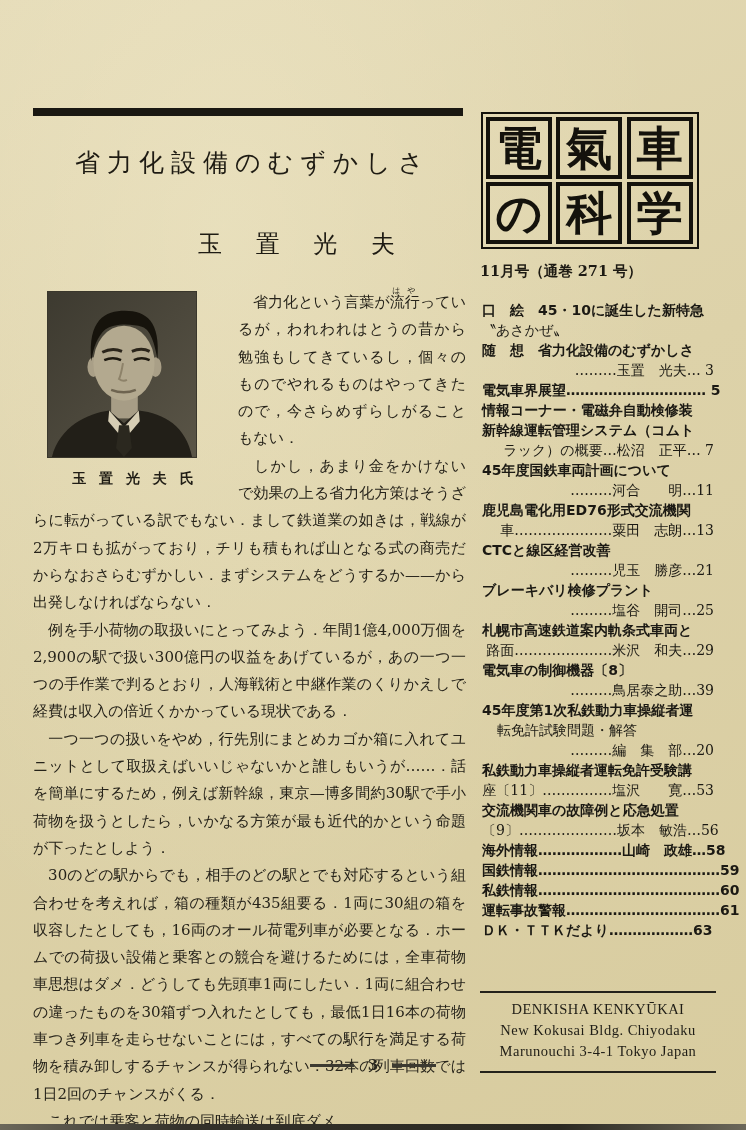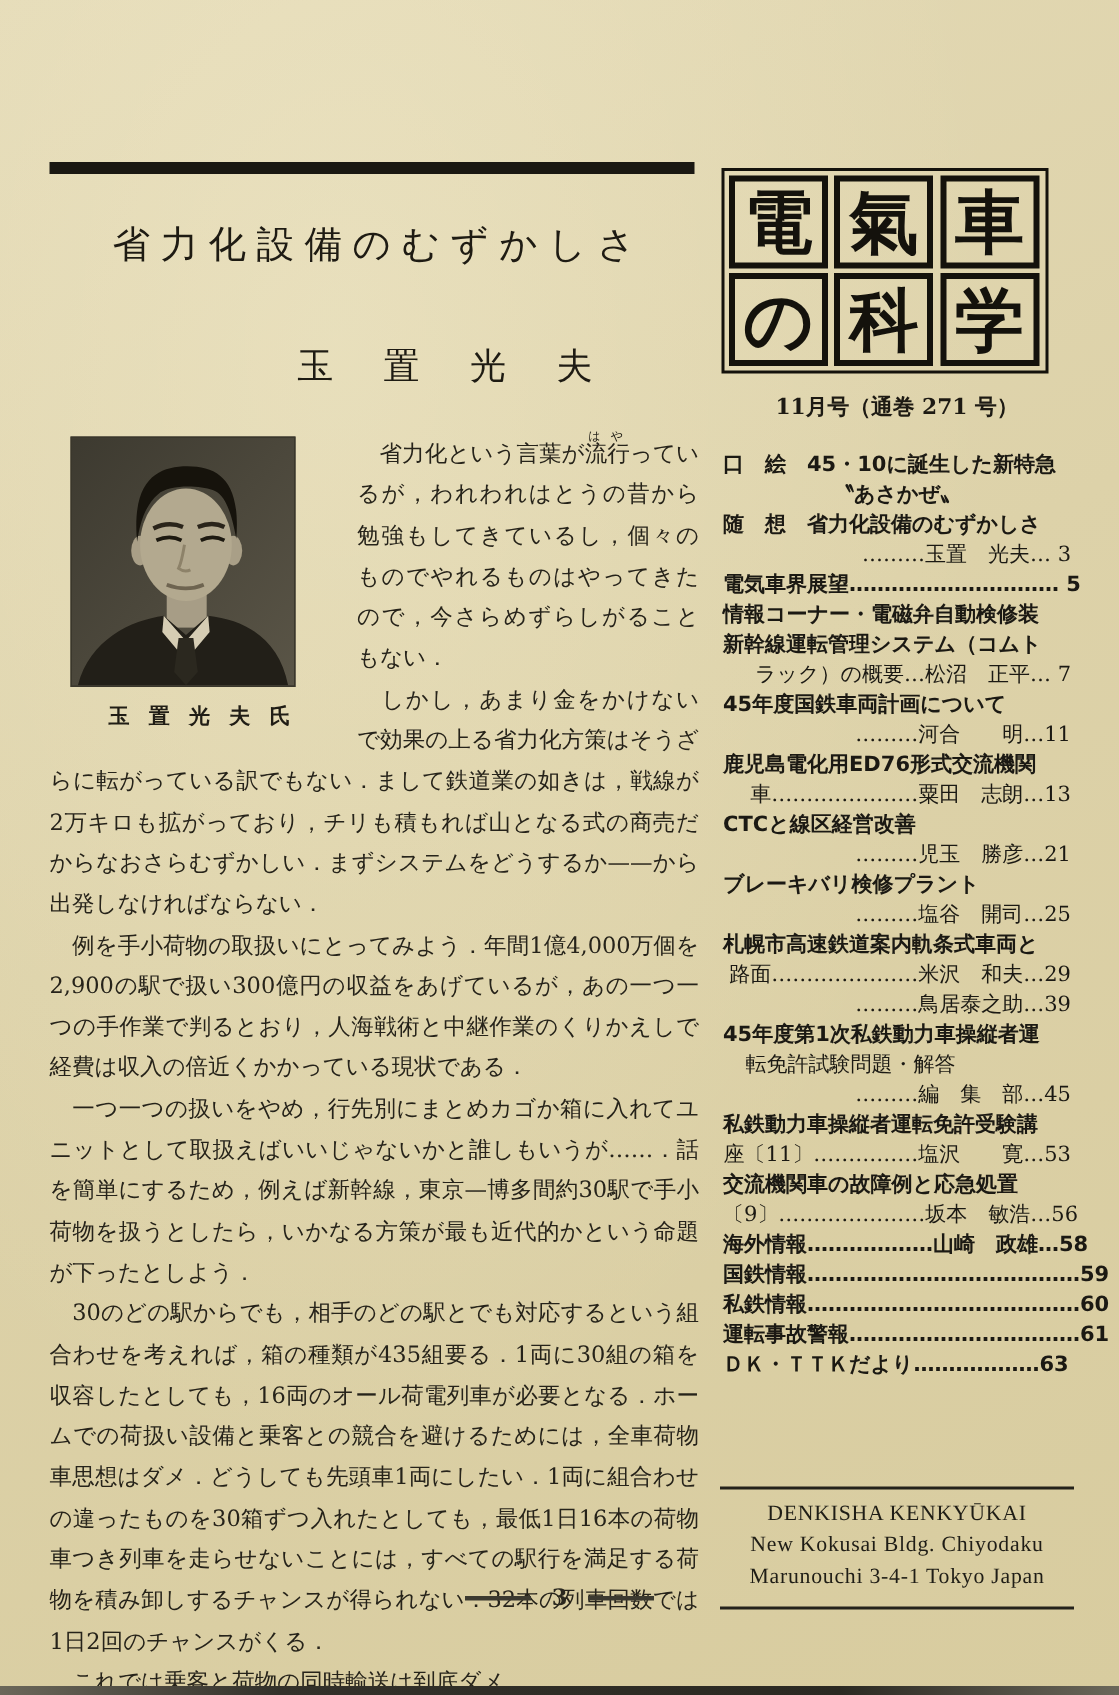--- a/index.html
+++ b/index.html
@@ -29,28 +29,28 @@
     background:#454135;display:block;}
   .photo-caption{text-align:center;font-weight:700;font-size:14px;letter-spacing:4px;
     padding-top:7px;color:#201d15;white-space:nowrap;}
   
   .right-col{position:absolute;left:480px;top:112px;width:236px;}
   .logo-box{position:absolute;top:0;left:1px;border:2px solid #14120c;padding:3px;
     display:grid;grid-template-columns:repeat(3,1fr);gap:3px;width:208px;background:transparent;}
   .logo-cell{border:4px solid #14120c;width:58px;height:54px;display:flex;align-items:center;
     justify-content:center;font-size:46px;font-weight:900;color:#14120c;
     font-family:"DejaVu Serif","Liberation Serif",serif;line-height:1;}
-  .issue-line{position:absolute;top:150px;left:0;width:100%;text-align:center;
+  .issue-line{position:absolute;top:150px;left:0;width:100%;text-align:left;
     font-size:14.5px;font-weight:700;color:#1d1a13;white-space:nowrap;}
   .toc{position:absolute;top:188px;left:2px;width:232px;color:#1b1913;}
   .toc-entry{margin:0;}
   .toc-line{line-height:20px;font-size:14px;white-space:nowrap;}
   .toc-line.l{font-family:"DejaVu Sans","Liberation Sans",sans-serif;font-weight:700;text-align:left;}
   .toc-line.li{font-family:"DejaVu Sans","Liberation Sans",sans-serif;font-weight:400;text-align:left;padding-left:15px;}
-  .toc-line.c{font-family:"DejaVu Sans","Liberation Sans",sans-serif;font-weight:700;text-align:center;}
+  .toc-line.c{font-family:"DejaVu Sans","Liberation Sans",sans-serif;font-weight:400;text-align:left;}
   .toc-line.r{font-family:"DejaVu Serif","Liberation Serif",serif;font-weight:500;text-align:right;}
   .publisher{position:absolute;top:879px;left:0;width:100%;
     border-top:2px solid #24221b;border-bottom:2px solid #24221b;
     padding:6px 0 9px;text-align:center;font-size:14.5px;line-height:21px;color:#1f1d16;}
   .pub-line{white-space:nowrap;letter-spacing:.5px;font-family:Liberation Serif, serif;}
   
   .footer{position:absolute;top:1056px;left:0;right:0;display:flex;justify-content:center;
     align-items:center;gap:14px;}
   .dash{width:44px;height:3px;background:#3c3a30;}
   .page-num{font-size:15px;font-weight:700;color:#2a281f;}
@@ -146,26 +146,27 @@
         </div>
         <div class="toc-entry">
           <div class="toc-line l">ブレーキバリ検修プラント</div>
           <div class="toc-line r">………塩谷　開司…25</div>
         </div>
         <div class="toc-entry">
           <div class="toc-line l">札幌市高速鉄道案内軌条式車両と</div>
           <div class="toc-line r">路面…………………米沢　和夫…29</div>
         </div>
         <div class="toc-entry">
+          <div class="toc-line l">電気車の制御機器〔8〕</div>
           <div class="toc-line r">………鳥居泰之助…39</div>
         </div>
         <div class="toc-entry">
           <div class="toc-line l">45年度第1次私鉄動力車操縦者運</div>
           <div class="toc-line li">転免許試験問題・解答</div>
-          <div class="toc-line r">………編　集　部…45</div>
+          <div class="toc-line r">………編　集　部…20</div>
         </div>
         <div class="toc-entry">
           <div class="toc-line l">私鉄動力車操縦者運転免許受験講</div>
           <div class="toc-line r">座〔11〕……………塩沢　　寛…53</div>
         </div>
         <div class="toc-entry">
           <div class="toc-line l">交流機関車の故障例と応急処置</div>
           <div class="toc-line r">〔9〕…………………坂本　敏浩…56</div>
         </div>
         <div class="toc-entry">

